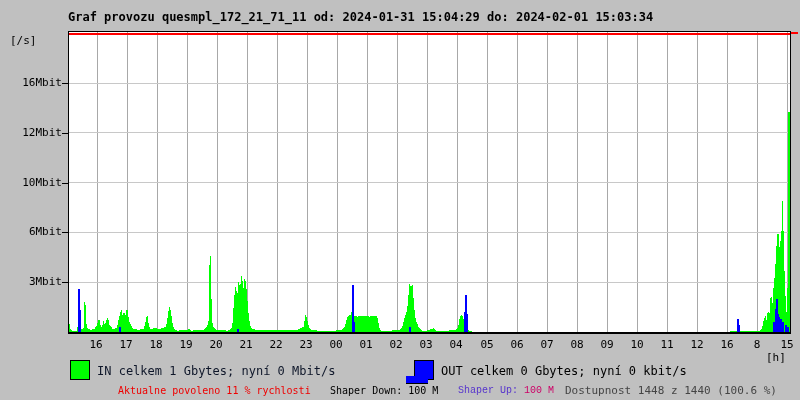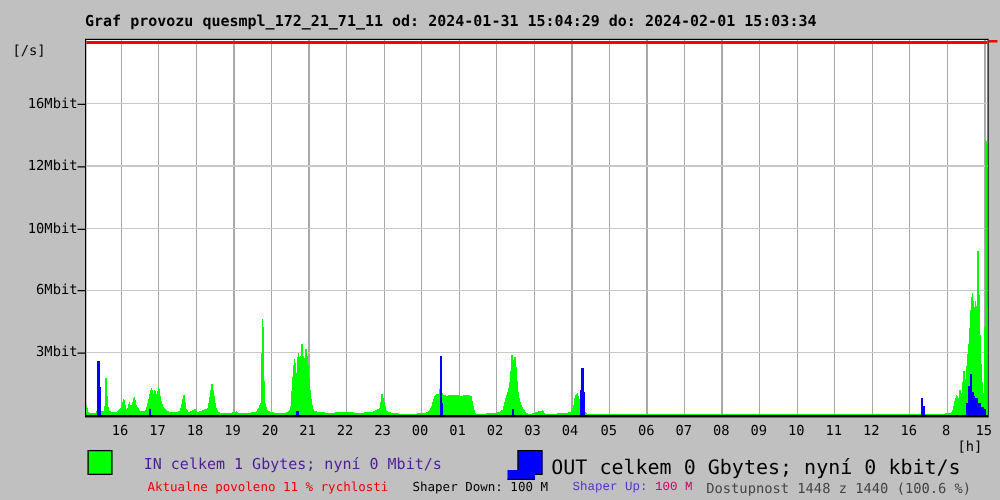--- a/index.html
+++ b/index.html
@@ -29,22 +29,22 @@
   .ytick{position:absolute;left:62px;width:6px;height:1px;background:#000;}
   #x-labels{left:68px;top:339px;width:723px;height:14px;}
   .xlab{
     position:absolute;transform:translateX(-50%);
     font-size:11px;color:#000;line-height:12px;
   }
   #x-unit{left:766px;top:351px;font-size:11px;color:#000;}
   .swatch{width:20px;height:20px;border:1px solid #000;box-sizing:border-box;}
   #in-swatch{left:70px;top:360px;background:#00ff00;}
   #out-swatch{left:414px;top:360px;background:#0000ff;}
-  #in-text{left:115px;top:364px;font-size:12px;color:#4c1d95;white-space:pre;}
-  #out-text{left:441px;top:364px;font-size:16px;color:#000;white-space:pre;text-align:center;}
+  #in-text{left:97px;top:364px;font-size:12px;color:#0f172a;white-space:pre;}
+  #out-text{left:441px;top:364px;font-size:12px;color:#000;white-space:pre;text-align:center;}
   #allowed-text{left:118px;top:385px;font-size:10px;color:#ee0000;white-space:pre;}
   #shaper-down{left:330px;top:385px;font-size:10px;color:#000;white-space:pre;}
   .sd-value{position:relative;display:inline-block;}
   .sd-value::before{
     content:"";position:absolute;left:-2px;right:-2px;top:-9px;height:7px;
     background:#0000ff;border-bottom:1px solid #000;
   }
   #shaper-up{left:458px;top:385px;font-size:10px;white-space:pre;font-family:Liberation Mono, monospace;}
   #shaper-up .su-label{color:#5533cc;}
   #shaper-up .su-value{color:#cc0066;}

